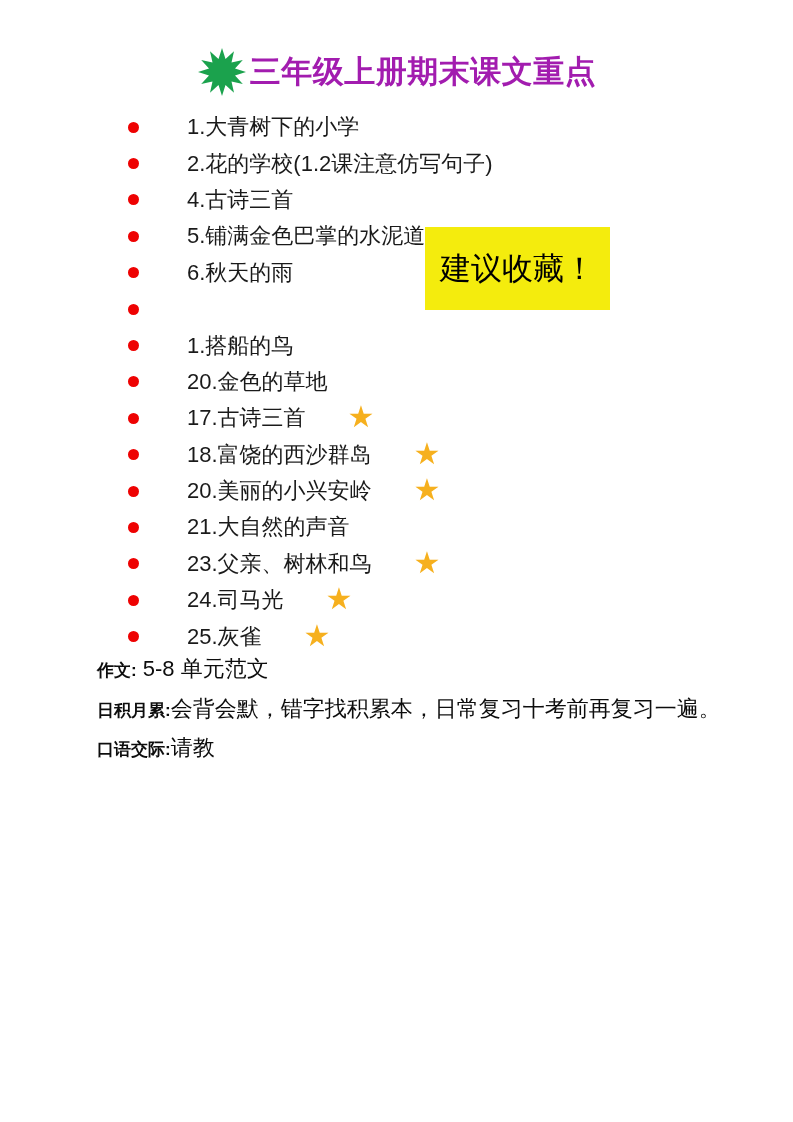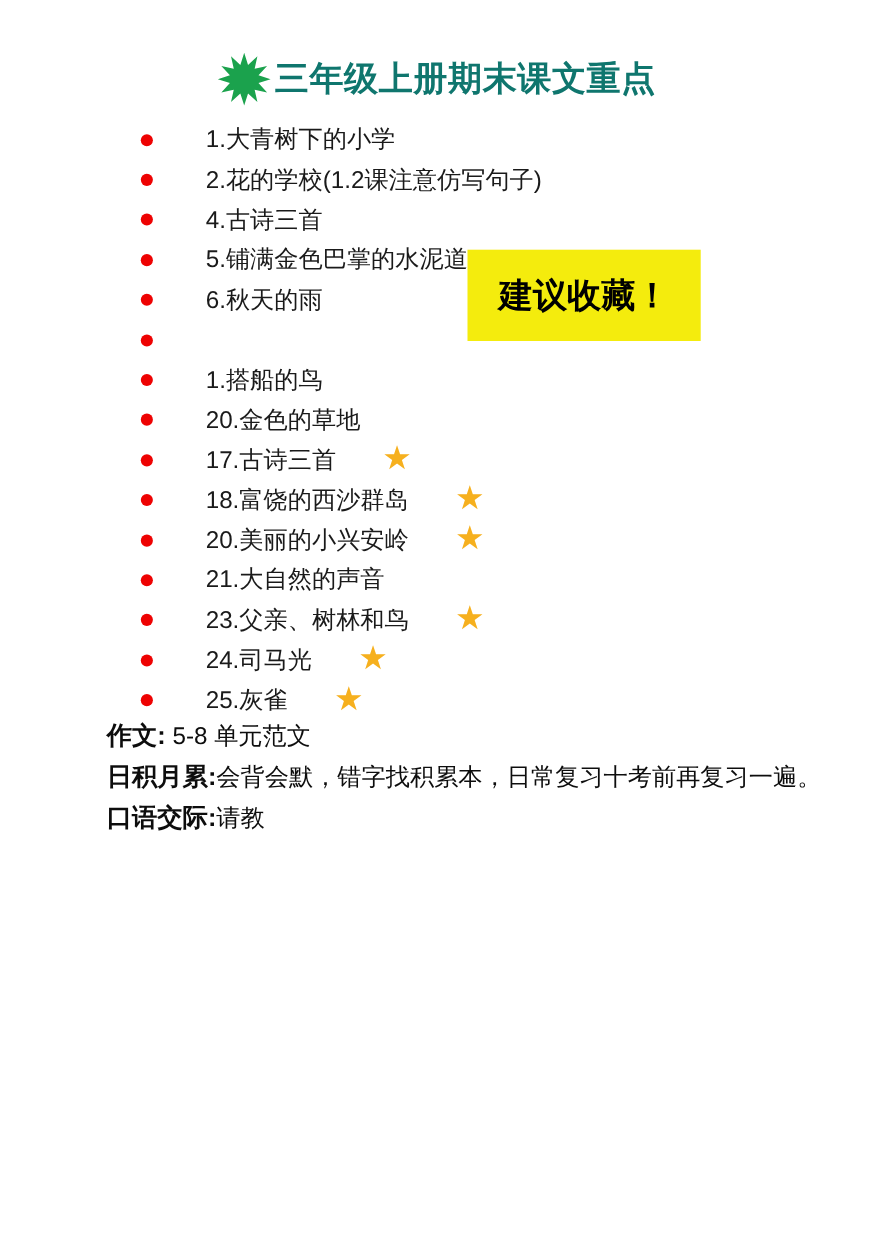--- a/index.html
+++ b/index.html
@@ -18,21 +18,21 @@
   .title-row {
     position: absolute;
     top: 46px; left: 0; width: 100%;
     display: flex; justify-content: center; align-items: center;
     gap: 3px;
   }
   .starburst { width: 50px; height: 52px; flex: none; }
   .page-title {
     font-size: 31px;
     font-weight: bold;
-    color: #0f766e;
+    color: #a21caf;
     letter-spacing: 0.5px;
     white-space: nowrap;
   }
   .lesson-list {
     position: absolute;
     top: 109px; left: 128px;
     list-style: none;
   }
   .lesson-list li {
     display: flex; align-items: center;
@@ -52,42 +52,42 @@
   .star {
     color: var(--star-gold, #f6b01e);
     font-size: 30px;
     line-height: 1;
     margin-left: 9px;
     transform: translateY(-1px);
   }
   .highlight-box {
     position: absolute;
     left: 425px; top: 227px;
-    width: 212px; height: 83px;
+    width: 185px; height: 83px;
     background: var(--highlight-yellow, #f4ec0d);
     display: flex; align-items: center; justify-content: center;
     font-size: 31px;
-    font-weight: bold;
+    font-weight: normal;
     color: #000;
     white-space: nowrap;
   }
   .notes {
     position: absolute;
     left: 97px; top: 650px;
     width: 650px;
   }
   .notes p {
     font-size: 22px;
     line-height: 37.5px;
     color: #0d0d0d;
     white-space: nowrap;
   }
   .notes .label {
     font-weight: bold;
-    font-size: 23px;
+    font-size: 17px;
   }
   .notes .note-text { white-space: pre-wrap; }
 </style>
 </head>
 <body>
 
 <div class="page">
 
   <div class="title-row">
     <svg class="starburst" viewBox="0 0 50 50" aria-hidden="true">

